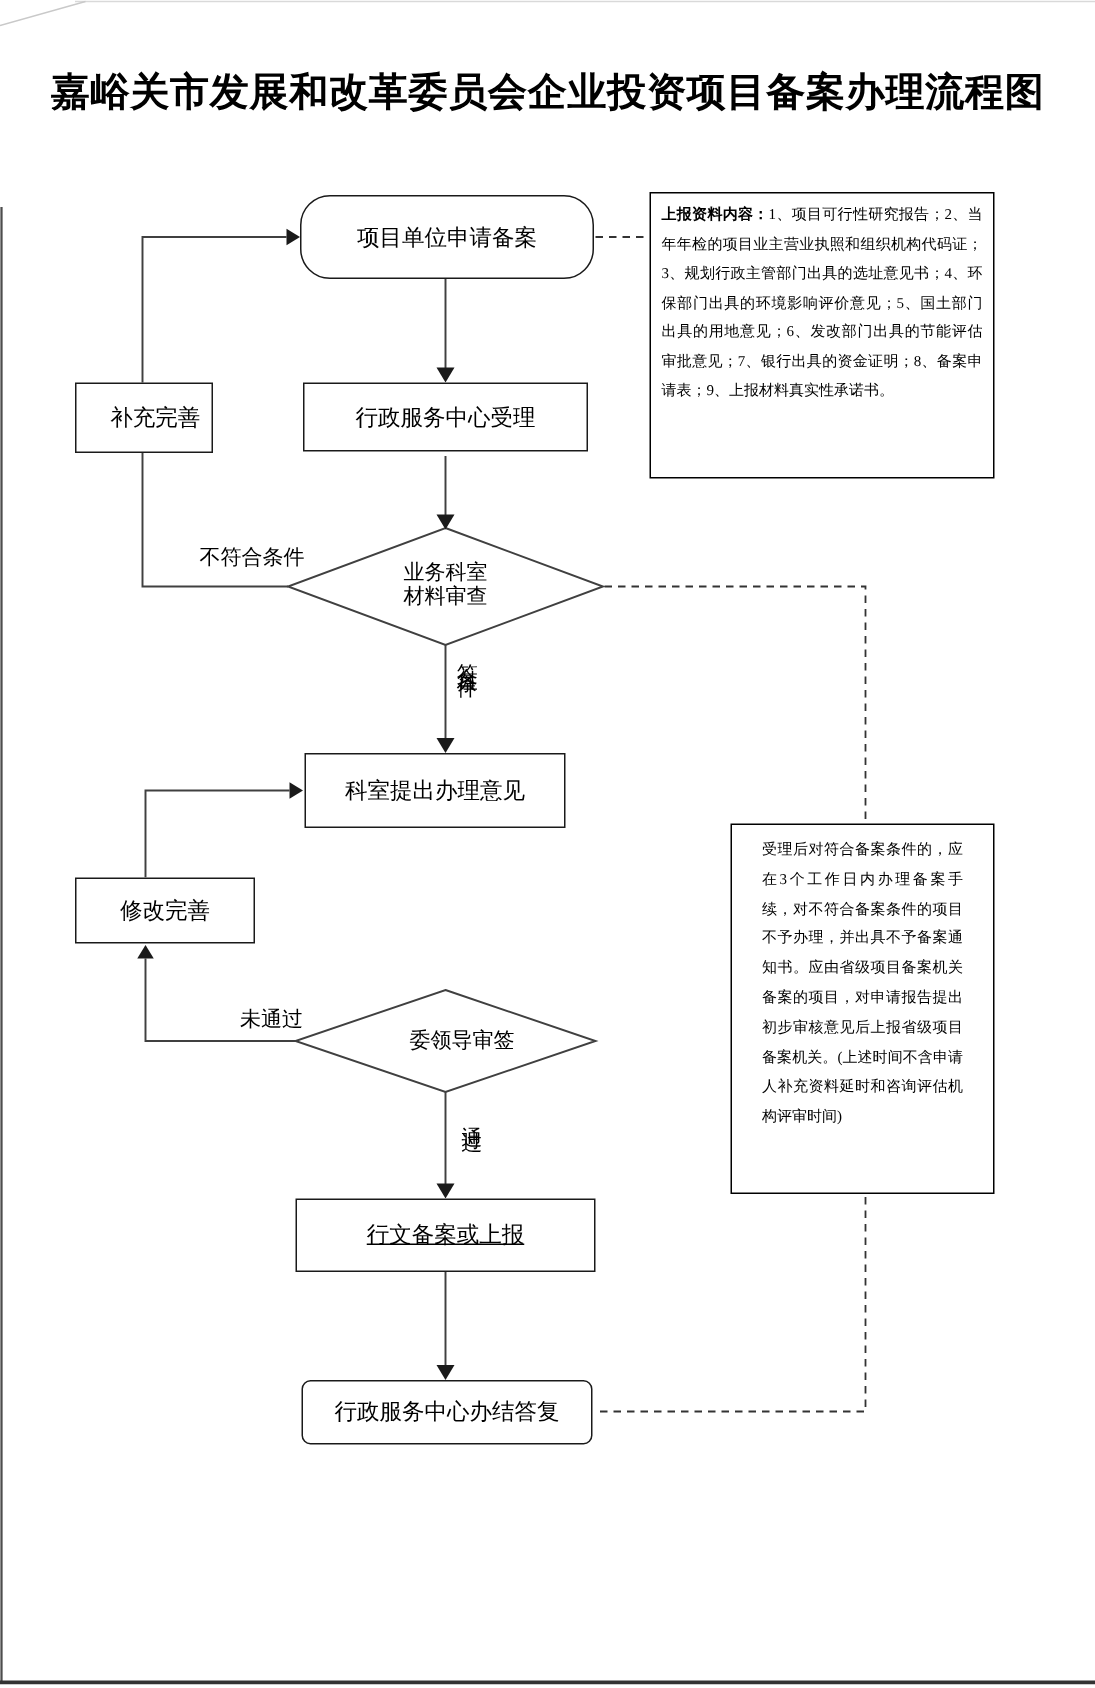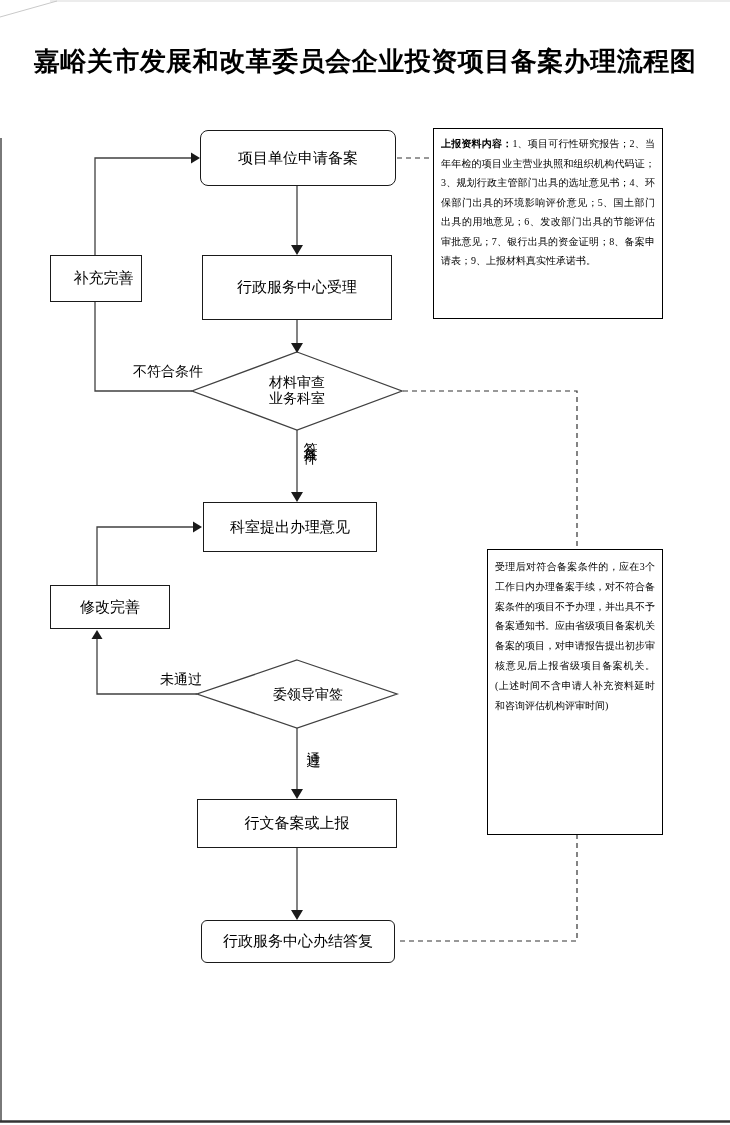--- a/index.html
+++ b/index.html
@@ -12,50 +12,50 @@
     position:absolute;left:0;right:0;top:44px;margin:0;
     text-align:center;font-size:26px;font-weight:bold;color:#000;
     letter-spacing:0.5px;
   }
   .node{
     position:absolute;box-sizing:border-box;background:#fff;
     border:1.5px solid #1a1a1a;
     display:flex;align-items:center;justify-content:center;
     font-size:15px;color:#000;text-align:center;z-index:2;
   }
-  .rounded{border-radius:8px;}
+  .rounded{border-radius:20px;}
   .dtext{
     position:absolute;z-index:2;text-align:center;
     font-size:14px;line-height:16px;color:#000;
   }
   .elabel{
     position:absolute;z-index:2;font-size:14px;color:#000;background:#fff;
     white-space:nowrap;
     margin-left:28px;
   }
   .vlabel{
     position:absolute;z-index:2;font-size:14px;color:#000;background:#fff;
     writing-mode:vertical-rl;text-orientation:upright;letter-spacing:3px;
   }
   .infobox{
     position:absolute;box-sizing:border-box;background:#fff;
     border:1.5px solid #000;z-index:2;
     font-size:10px;line-height:19.5px;color:#000;
   }
   .infobox p{margin:0;text-align:justify;}
   #info-materials{left:433px;top:128px;width:230px;height:191px;padding:5px 7px;}
-  #info-process{left:487px;top:549px;width:176px;height:286px;padding:7px 7px;line-height:19.8px;}
+  #info-process{left:487px;top:549px;width:176px;height:247px;padding:7px 20px;line-height:19.8px;}
   svg.wires{position:absolute;left:0;top:0;z-index:1;}
   
   #n-apply{left:200px;top:130px;width:196px;height:56px;}
   #n-supplement{left:50px;top:255px;width:92px;height:47px;padding-left:15px;}
-  #n-accept{left:202px;top:255px;width:190px;height:65px;}
+  #n-accept{left:202px;top:255px;width:190px;height:46px;}
   #n-opinion{left:203px;top:502px;width:174px;height:50px;}
   #n-modify{left:50px;top:585px;width:120px;height:44px;}
-  #n-file{left:197px;top:799px;width:200px;height:49px;}
+  #n-file{left:197px;top:799px;width:200px;height:49px;text-decoration:underline;}
   #n-reply{left:201px;top:920px;width:194px;height:43px;border-radius:6px;}
   #t-review{left:192px;top:375px;width:210px;}
   #t-sign{left:208px;top:687px;width:200px;}
   #l-notqual{left:105px;top:363px;}
   #l-notpass{left:132px;top:671px;}
   #l-qual{left:301px;top:431px;}
   #l-pass{left:304px;top:740px;}
 </style>
 </head>
 <body>
@@ -113,22 +113,22 @@
 
   <div class="node" id="n-supplement">
     <span>补充完善</span>
   </div>
 
   <div class="node" id="n-accept">
     <span>行政服务中心受理</span>
   </div>
 
   <div class="dtext" id="t-review">
+    <div>业务科室</div>
     <div>材料审查</div>
-    <div>业务科室</div>
   </div>
 
   <div class="node" id="n-opinion">
     <span>科室提出办理意见</span>
   </div>
 
   <div class="node" id="n-modify">
     <span>修改完善</span>
   </div>
 

